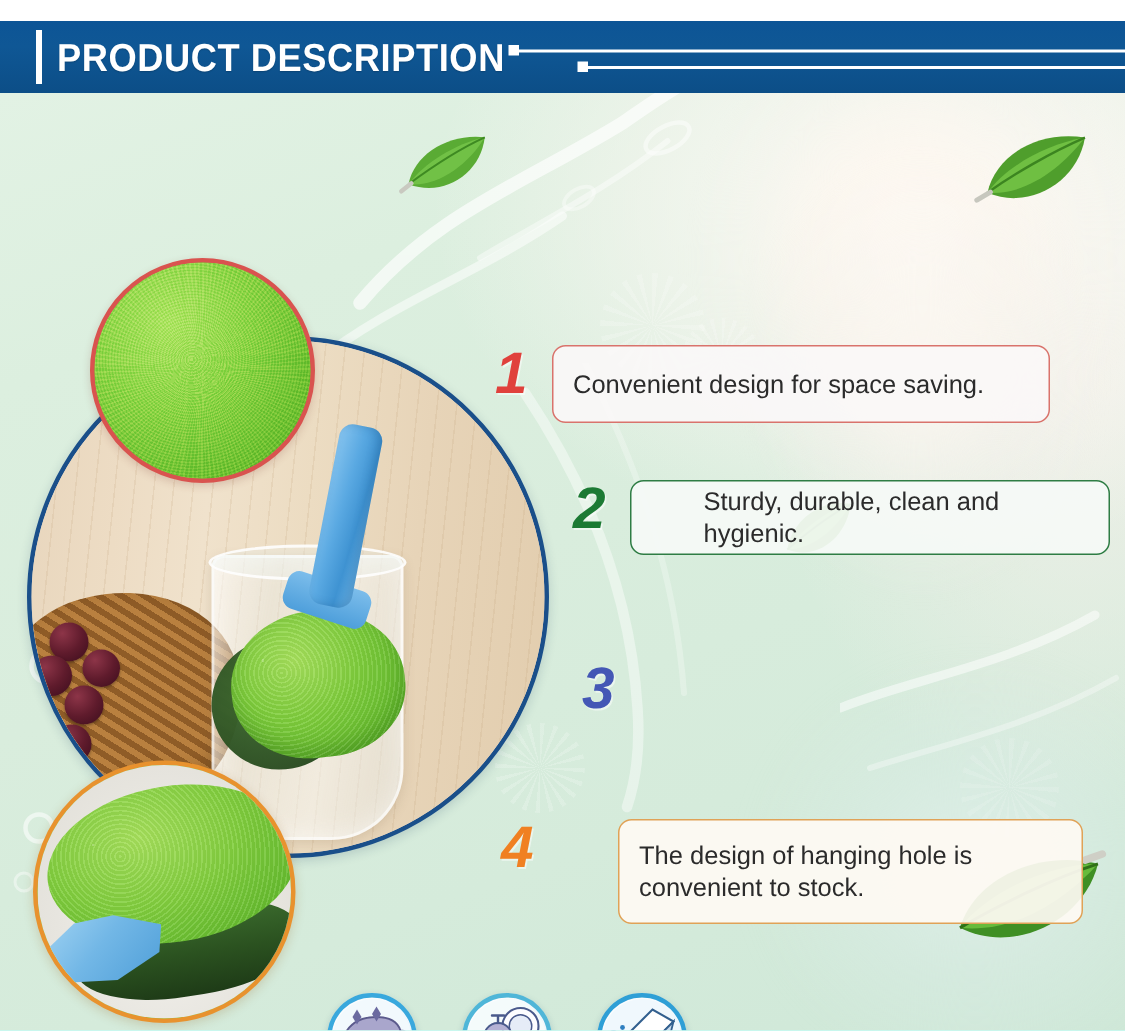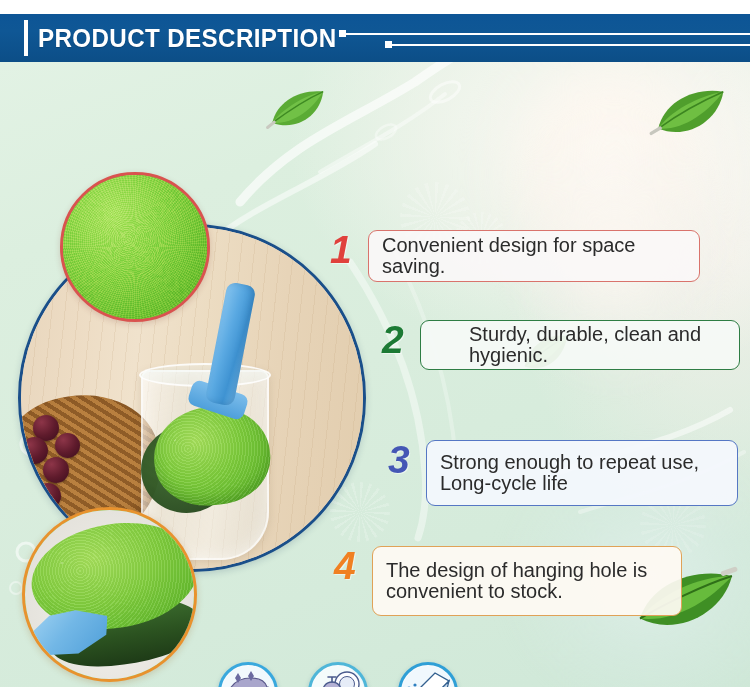--- a/index.html
+++ b/index.html
@@ -301,21 +301,21 @@
     flex:0 0 auto;
   }
   .feat-box{
     border-radius:9px;
     display:flex;
     align-items:center;
     padding:0 13px;
     box-sizing:border-box;
   }
   .feat-text{
-    font-size:20px;
+    font-size:17px;
     color:#2b2b2b;
     line-height:21px;
     white-space:pre-line;
   }
 
   .f1{ left:330px; top:168px; }
   .f1 .feat-num{ color:#e0413c; font-size:39px; }
   .f1 .feat-box{
     width:332px; height:52px;
     border:1.5px solid #d9736c;
@@ -338,20 +338,21 @@
     border:1.5px solid #5577c4;
     background:rgba(244,248,253,0.93);
   }
 
   .f4{ left:334px; top:484px; }
   .f4 .feat-num{ color:#f08022; font-size:39px; }
   .f4 .feat-box{
     width:310px; height:70px;
     border:1.5px solid #e0a257;
     background:rgba(254,250,243,0.93);
+    margin-left:40px;
   }
 
   
   .badge{
     position:absolute;
     width:60px; height:60px;
     border-radius:50%;
     background:linear-gradient(150deg,#ffffff 0%,#eaf4fb 40%,#cfe6f6 100%);
     border:3px solid #39a8dd;
     box-shadow:0 2px 5px rgba(30,80,120,0.25), inset 0 0 6px rgba(255,255,255,0.9);
@@ -505,24 +506,20 @@
 
     <div class="feature f2">
       <div class="feat-num">2</div>
       <div class="feat-box">
         <span class="feat-text">Sturdy, durable, clean and hygienic.</span>
       </div>
     </div>
 
     <div class="feature f3">
       <div class="feat-num">3</div>
-      <div class="feat-box">
-        <span class="feat-text">Strong enough to repeat use,
-Long-cycle life</span>
-      </div>
     </div>
 
     <div class="feature f4">
       <div class="feat-num">4</div>
       <div class="feat-box">
         <span class="feat-text">The design of hanging hole is
 convenient to stock.</span>
       </div>
     </div>
 

